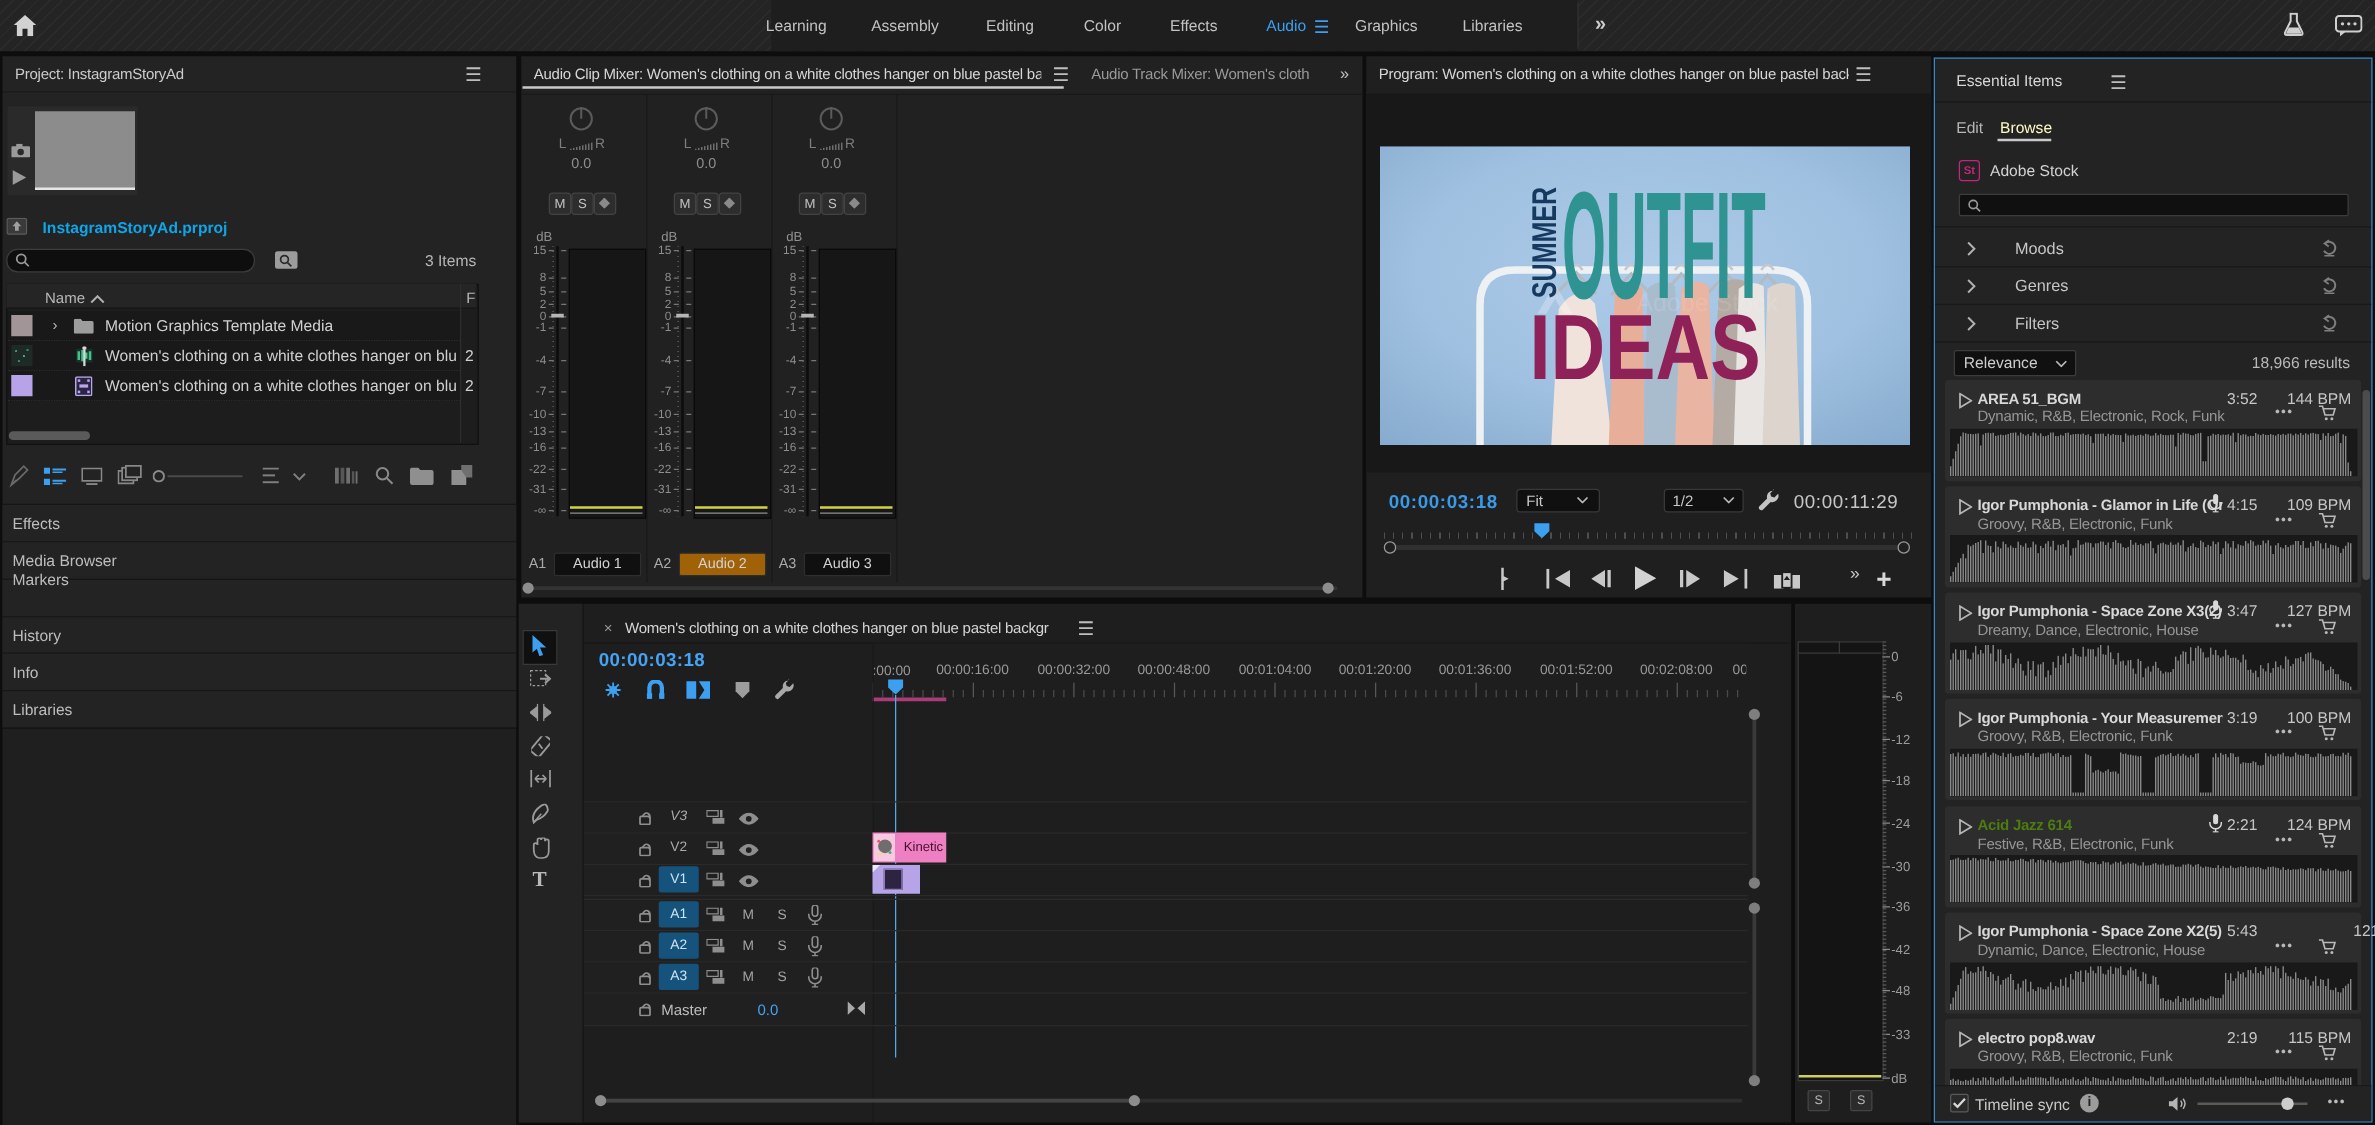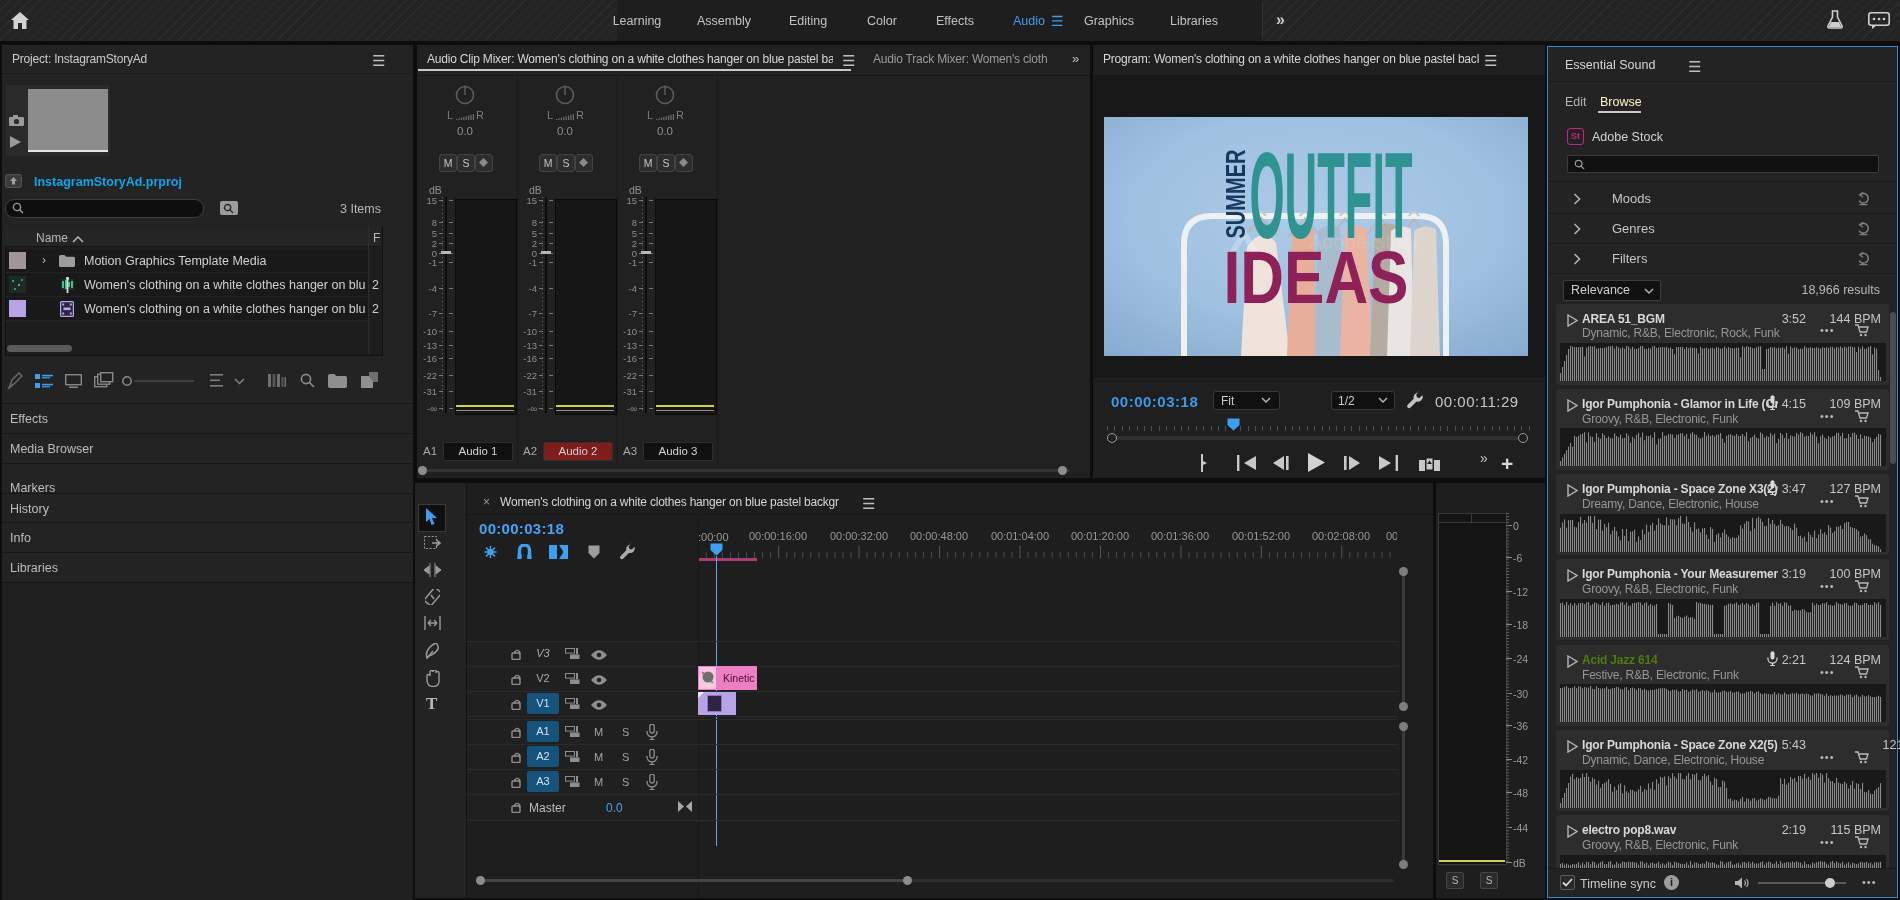--- a/index.html
+++ b/index.html
@@ -173,21 +173,21 @@
       <path d="M8 4 L8 0 L17 0 L17 10 L12 10" fill="#6f6f6f"></path>
     </svg>
 <div class="abs" style="left:2px;top:403px;width:411px;height:1px;background:#161616;"></div>
     <div class="abs" style="left:2px;top:404px;width:411px;height:29px;background:#232323;"></div>
     <div class="abs" style="left:10px;top:412px;color:#bdbdbd;font-size:12.5px;">Effects</div>
     <div class="abs" style="left:2px;top:433px;width:411px;height:1px;background:#161616;"></div>
     <div class="abs" style="left:2px;top:434px;width:411px;height:29px;background:#232323;"></div>
     <div class="abs" style="left:10px;top:442px;color:#bdbdbd;font-size:12.5px;">Media Browser</div>
     <div class="abs" style="left:2px;top:463px;width:411px;height:1px;background:#161616;"></div>
     <div class="abs" style="left:2px;top:464px;width:411px;height:29px;background:#232323;"></div>
-    <div class="abs" style="left:10px;top:457px;color:#bdbdbd;font-size:12.5px;margin-top:24px;">Markers</div>
+    <div class="abs" style="left:10px;top:457px;color:#bdbdbd;font-size:12.5px;">Markers</div>
     <div class="abs" style="left:2px;top:493px;width:411px;height:1px;background:#161616;"></div>
     <div class="abs" style="left:2px;top:494px;width:411px;height:29px;background:#232323;"></div>
     <div class="abs" style="left:10px;top:502px;color:#bdbdbd;font-size:12.5px;">History</div>
     <div class="abs" style="left:2px;top:522px;width:411px;height:1px;background:#161616;"></div>
     <div class="abs" style="left:2px;top:523px;width:411px;height:29px;background:#232323;"></div>
     <div class="abs" style="left:10px;top:531px;color:#bdbdbd;font-size:12.5px;">Info</div>
     <div class="abs" style="left:2px;top:552px;width:411px;height:1px;background:#161616;"></div>
     <div class="abs" style="left:2px;top:553px;width:411px;height:29px;background:#232323;"></div>
     <div class="abs" style="left:10px;top:561px;color:#bdbdbd;font-size:12.5px;">Libraries</div>
     <div class="abs" style="left:2px;top:582px;width:411px;height:1px;background:#161616;"></div>
@@ -340,21 +340,21 @@
     <div class="abs" style="left:509px;top:403px;width:28px;text-align:right;color:#8d8d8d;font-size:9.5px;">-∞</div>
     <div class="abs" style="left:539px;top:408px;width:4px;height:1px;background:#777;"></div>
     <div class="abs" style="left:549px;top:408px;width:4px;height:1px;background:#777;"></div>
     <div class="abs" style="left:545px;top:197px;width:2px;height:216px;background:#0c0c0c;"></div>
     <div class="abs" style="left:542px;top:197px;width:1px;height:216px;background-image:repeating-linear-gradient(#666 0 1px,transparent 1px 4px);"></div>
     <div class="abs" style="left:541px;top:251px;width:10px;height:3px;background:#b5b5b5;"></div>
     <div class="abs" style="left:555px;top:199px;width:60px;height:214px;background:#161616;border:1px solid #0a0a0a;"></div>
     <div class="abs" style="left:556px;top:405px;width:58px;height:1.5px;background:#d2d341;"></div>
     <div class="abs" style="left:556px;top:410px;width:58px;height:1px;background:#8f8f8f;"></div>
     <div class="abs" style="left:523px;top:445px;color:#a9a9a9;font-size:11.5px;">A2</div>
-    <div class="abs" style="left:543px;top:442px;width:68px;height:17px;background:#7f1d1d;border:1px solid #2e2e2e;border-radius:2px;color:#d2d2d2;font-size:11.5px;text-align:center;line-height:17px;">Audio 2</div>
+    <div class="abs" style="left:543px;top:442px;width:68px;height:17px;background:#a16207;border:1px solid #2e2e2e;border-radius:2px;color:#d2d2d2;font-size:11.5px;text-align:center;line-height:17px;">Audio 2</div>
     <div class="abs" style="left:717px;top:76px;width:1px;height:390px;background:#191919;"></div>
     <svg class="abs" style="left:654px;top:84px" width="22" height="22" viewBox="0 0 22 22">
 <circle cx="11" cy="11" r="8.5" fill="none" stroke="#5b5b5b" stroke-width="1.6"></circle>
 <line x1="11" y1="11" x2="11" y2="1.5" stroke="#5b5b5b" stroke-width="1.6"></line>
     </svg>
     <div class="abs" style="left:647px;top:109px;color:#7e7e7e;font-size:11px;">L</div>
     <div class="abs" style="left:676px;top:109px;color:#7e7e7e;font-size:11px;">R</div>
     <svg class="abs" style="left:656px;top:112px" width="20" height="8" viewBox="0 0 20 8">
       <rect x="0.0" y="7.0" width="1.2" height="1.0" fill="#6e6e6e"></rect>
       <rect x="2.4" y="6.3" width="1.2" height="1.7" fill="#6e6e6e"></rect>
@@ -855,21 +855,21 @@
     <div class="abs" style="left:1513px;top:653.4px;color:#9b9b9b;font-size:10.5px;">-24</div>
     <div class="abs" style="left:1506px;top:658.4px;width:6px;height:1px;background:#8a8a8a;"></div>
     <div class="abs" style="left:1513px;top:687.6px;color:#9b9b9b;font-size:10.5px;">-30</div>
     <div class="abs" style="left:1506px;top:692.6px;width:6px;height:1px;background:#8a8a8a;"></div>
     <div class="abs" style="left:1513px;top:719.9px;color:#9b9b9b;font-size:10.5px;">-36</div>
     <div class="abs" style="left:1506px;top:724.9px;width:6px;height:1px;background:#8a8a8a;"></div>
     <div class="abs" style="left:1513px;top:754px;color:#9b9b9b;font-size:10.5px;">-42</div>
     <div class="abs" style="left:1506px;top:759px;width:6px;height:1px;background:#8a8a8a;"></div>
     <div class="abs" style="left:1513px;top:787.2px;color:#9b9b9b;font-size:10.5px;">-48</div>
     <div class="abs" style="left:1506px;top:792.2px;width:6px;height:1px;background:#8a8a8a;"></div>
-    <div class="abs" style="left:1513px;top:822.3px;color:#9b9b9b;font-size:10.5px;">-44</div>
+    <div class="abs" style="left:1513px;top:822.3px;color:#9b9b9b;font-size:10.5px;">-33</div>
     <div class="abs" style="left:1506px;top:827.3px;width:6px;height:1px;background:#8a8a8a;"></div>
     <div class="abs" style="left:1513px;top:856.5px;color:#9b9b9b;font-size:10.5px;">dB</div>
     <div class="abs" style="left:1506px;top:861.5px;width:6px;height:1px;background:#8a8a8a;"></div>
     <svg class="abs" style="left:1506px;top:513px" width="4" height="350" viewBox="0 0 4 350">
       <rect x="0" y="0.0" width="3" height="1" fill="#5a5a5a"></rect>
       <rect x="0" y="3.0" width="3" height="1" fill="#5a5a5a"></rect>
       <rect x="0" y="6.1" width="3" height="1" fill="#5a5a5a"></rect>
       <rect x="0" y="9.1" width="3" height="1" fill="#5a5a5a"></rect>
       <rect x="0" y="12.2" width="3" height="1" fill="#5a5a5a"></rect>
       <rect x="0" y="15.2" width="3" height="1" fill="#5a5a5a"></rect>
@@ -980,21 +980,21 @@
       <rect x="0" y="335.5" width="3" height="1" fill="#5a5a5a"></rect>
       <rect x="0" y="338.5" width="3" height="1" fill="#5a5a5a"></rect>
       <rect x="0" y="341.6" width="3" height="1" fill="#5a5a5a"></rect>
       <rect x="0" y="344.6" width="3" height="1" fill="#5a5a5a"></rect>
       <rect x="0" y="347.7" width="3" height="1" fill="#5a5a5a"></rect>
     </svg>
 <div class="abs" style="left:1446px;top:872px;width:16px;height:15px;background:#2b2b2b;border:1px solid #454545;border-radius:2px;color:#b5b5b5;font-size:10px;text-align:center;line-height:15px;">S</div>
 <div class="abs" style="left:1480px;top:872px;width:16px;height:15px;background:#2b2b2b;border:1px solid #454545;border-radius:2px;color:#b5b5b5;font-size:10px;text-align:center;line-height:15px;">S</div>
 
 <div class="panel" style="left:1547px;top:46px;width:351px;height:852px;background:#232323;border:1px solid #3a87c8;box-sizing:border-box;"></div>
-<div class="abs ptitle" style="left:1565px;top:58px;color:#d6d6d6;">Essential Sound</div>
+<div class="abs ptitle" style="left:1565px;top:58px;color:#d6d6d6;">Essential Items</div>
 <div class="abs ham" style="left:1688px;top:62px;">☰</div>
 <div class="abs" style="left:1548px;top:81px;width:349px;height:1px;background:#191919;"></div>
 <div class="abs" style="left:1565px;top:95px;color:#b5b5b5;font-size:12.5px;">Edit</div>
 <div class="abs" style="left:1600px;top:95px;color:#fef9c3;font-size:12.5px;">Browse</div>
 <div class="abs" style="left:1598px;top:111px;width:43px;height:2px;background:#c9c9c9;"></div>
 <div class="abs" style="left:1567px;top:128px;width:17px;height:17px;border:1.5px solid #c4257d;border-radius:3px;box-sizing:border-box;color:#c4257d;font-size:9px;font-weight:bold;text-align:center;line-height:14px;">St</div>
 <div class="abs" style="left:1592px;top:130px;color:#d2d2d2;font-size:12.5px;">Adobe Stock</div>
 <div class="abs" style="left:1567px;top:155px;width:310px;height:16px;background:#101010;border:1px solid #3c3c3c;border-radius:2px;"></div>
 <svg class="abs" style="left:1574px;top:159px" width="11" height="11" viewBox="0 0 12 12">
  <circle cx="5" cy="5" r="3.6" fill="none" stroke="#9a9a9a" stroke-width="1.4"></circle>

